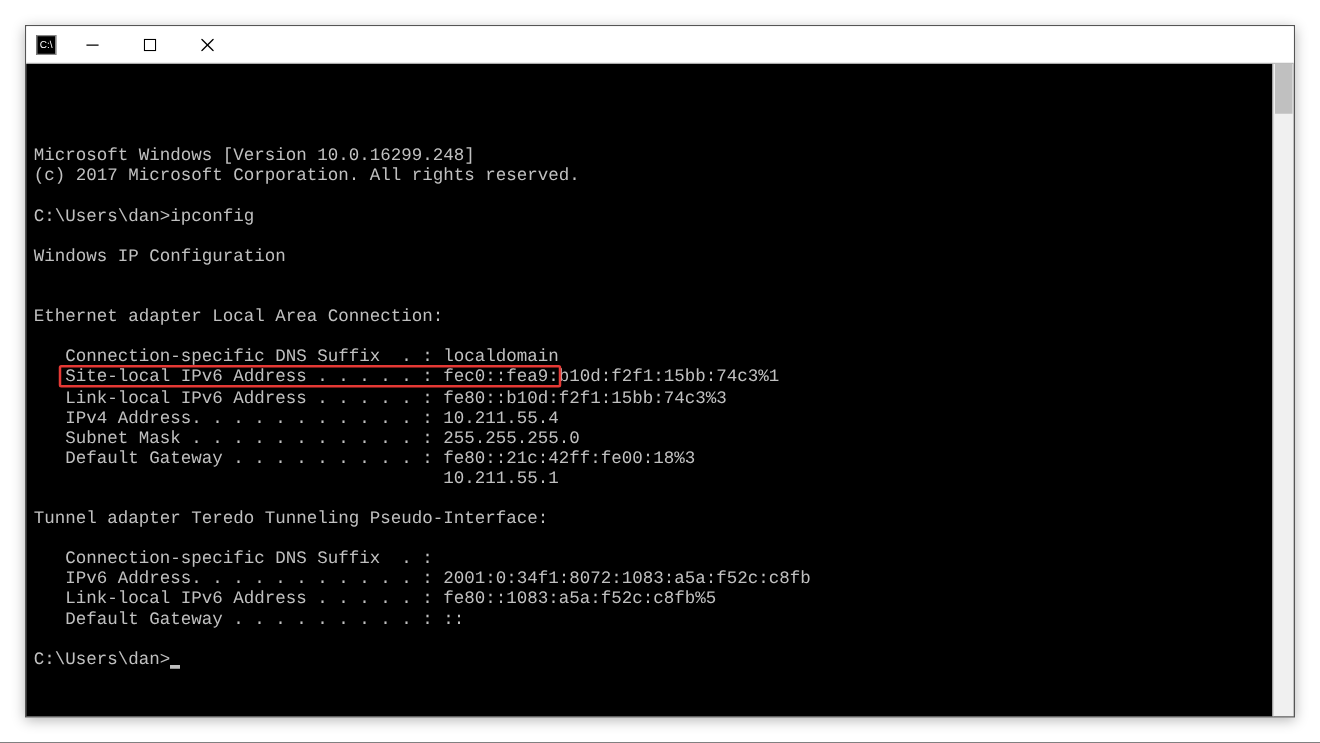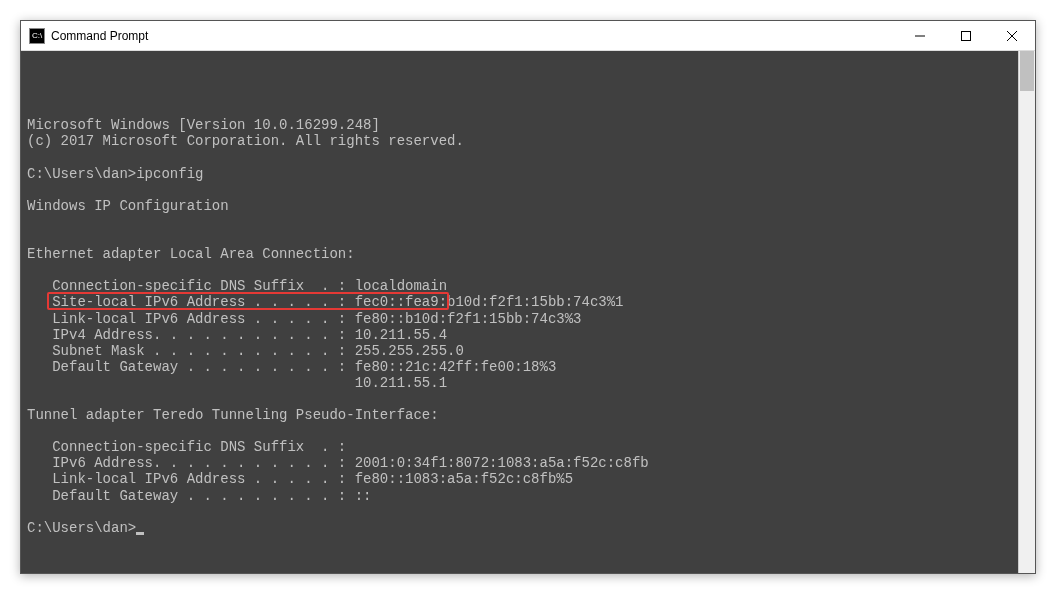--- a/index.html
+++ b/index.html
@@ -60,21 +60,21 @@
       cursor: pointer;
       background: transparent;
       border: none;
     }
     .titlebar-btn svg {
       width: 10px;
       height: 10px;
     }
     .terminal {
       flex: 1;
-      background: #404040;
+      background: #000000;
       color: #c0c0c0;
       font-family: 'Consolas', 'Courier New', monospace;
       font-size: 14px;
       line-height: 1.15;
       padding: 2px 0 2px 6px;
       overflow: hidden;
       white-space: pre;
       position: relative;
     }
     .terminal-content {
@@ -112,21 +112,20 @@
       vertical-align: bottom;
       margin-bottom: 1px;
     }
   </style>
 </head>
 <body>
 
 <div class="window">
   <div class="titlebar">
     <div class="titlebar-icon">C:\</div>
-    <div class="titlebar-title">Command Prompt</div>
     <div class="titlebar-controls">
       <button class="titlebar-btn">
         <svg viewBox="0 0 10 10">
             <line x1="0" y1="5" x2="10" y2="5" stroke="#000" stroke-width="1"></line>
           </svg>
       </button>
       <button class="titlebar-btn">
         <svg viewBox="0 0 10 10">
             <rect x="0.5" y="0.5" width="9" height="9" fill="none" stroke="#000" stroke-width="1"></rect>
           </svg>

